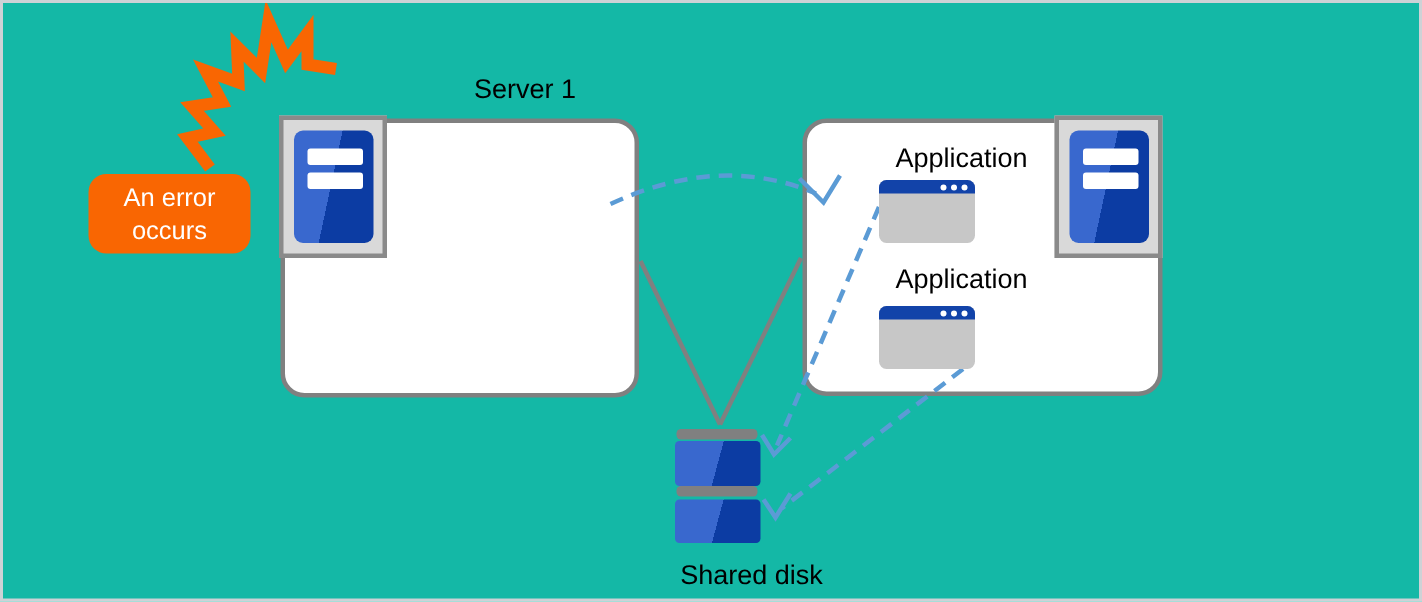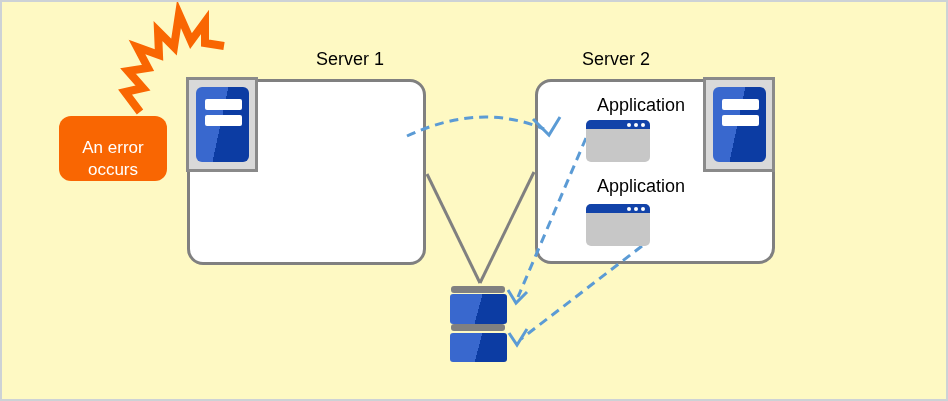--- a/index.html
+++ b/index.html
@@ -1,21 +1,21 @@
 <!DOCTYPE html>
 <html><head>
 <meta charset="utf-8">
 <style>
   html,body{margin:0;padding:0;background:#ffffff;}
   #canvas{
     position:relative;
     width:948px;height:401px;
     box-sizing:border-box;
     border:2px solid #cdd2d6;
-    background:#fef9c3;
+    background:#14b8a6;
     font-family:"Liberation Sans", sans-serif;
     overflow:hidden;
   }
   .abs{position:absolute;}
   .diagram-label{
     font-size:18px;color:#000000;text-align:center;
     white-space:nowrap;
   }
   
   .server-box{
@@ -62,23 +62,23 @@
     position:absolute;left:1px;width:54px;height:7px;
     background:#808080;border-radius:3px;
   }
   .disk-body{
     position:absolute;left:0;width:57px;height:30px;
     background:linear-gradient(105deg,#3968ce 50%,#0c3ca3 50%);
     border-radius:3px;
   }
   
   .error-badge{
-    position:absolute;left:57px;top:114px;width:108px;height:65px;
+    position:absolute;left:57px;top:114px;width:108px;height:53px;
     background:#f96602;border-radius:12px;
-    display:flex;align-items:flex-end;justify-content:center;
+    display:flex;align-items:center;justify-content:center;
     text-align:center;color:#ffffff;font-size:17px;line-height:22px;
     padding:0 6px;box-sizing:border-box;
   }
   svg{position:absolute;left:0;top:0;}
 </style>
 </head>
 <body>
 
 <div id="canvas">
 
@@ -109,21 +109,21 @@
       <polyline points="506,288 514,301 525,290" fill="none" stroke="#5b9bd5" stroke-width="3"></polyline>
     </g>
 
     <g>
       <line x1="640" y1="244" x2="519" y2="337" stroke="#5b9bd5" stroke-width="3" stroke-dasharray="9 6"></line>
       <polyline points="507,331 515,343 525,327" fill="none" stroke="#5b9bd5" stroke-width="3"></polyline>
     </g>
   </svg>
 
   <div class="abs diagram-label" style="left:280px;top:47px;width:136px;">Server 1</div>
-  <div class="abs diagram-label" style="left:546px;top:47px;width:136px;">Server 2</div>
+  <div class="abs diagram-label" style="left:424px;top:371px;width:150px;">Shared disk</div>
   <div class="abs diagram-label" style="left:571px;top:93px;width:136px;">Application</div>
   <div class="abs diagram-label" style="left:571px;top:174px;width:136px;">Application</div>
 
   <div class="error-badge">
     <span>An error occurs</span>
   </div>
 
   <div class="server-icon" style="left:184px;top:75px;width:72px;height:95px;">
     <div class="server-tower">
       <div class="tower-bar b1"></div>

